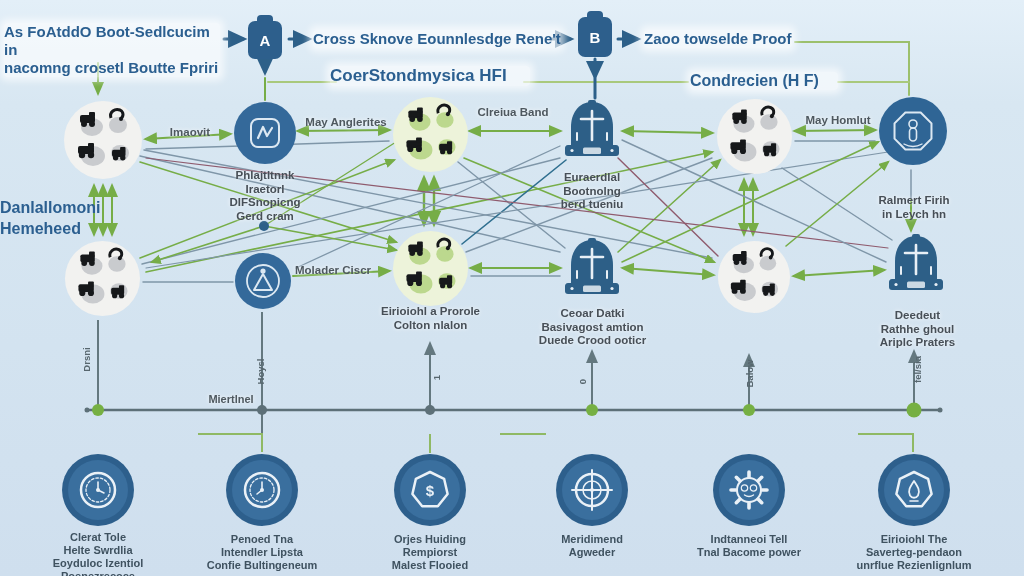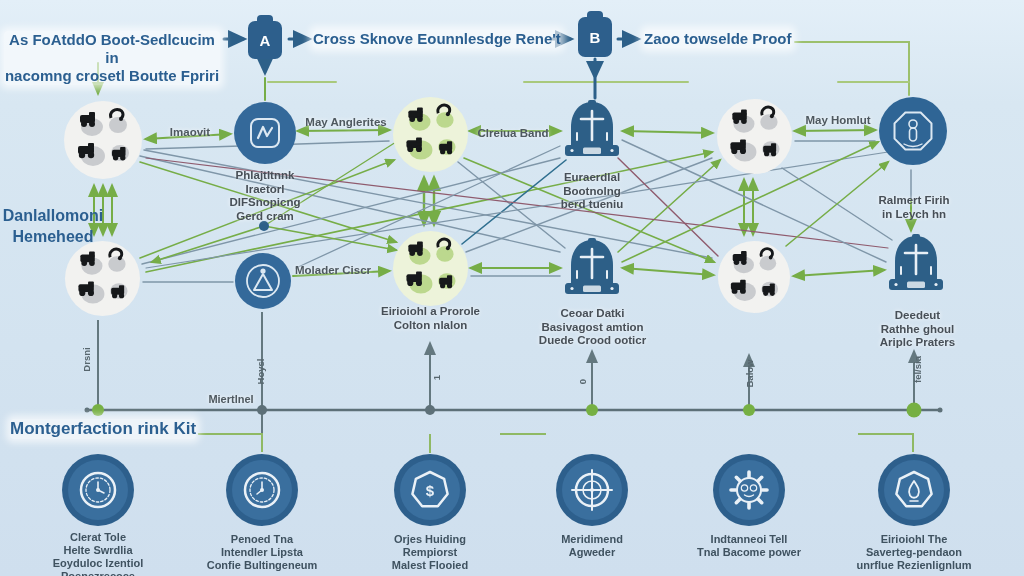--- a/index.html
+++ b/index.html
@@ -20,21 +20,21 @@
   .bot-lab{position:absolute;z-index:3;font-size:11px;font-weight:700;color:#3f5260;text-align:center;
            line-height:13px;}
   .bot-lab span{display:block;}
   .badge{position:absolute;z-index:3;background:#2d5f8c;border-radius:7px;
          display:flex;align-items:center;justify-content:center;color:#fff;
          font-weight:700;font-size:15px;}
   .badge::before{content:"";position:absolute;top:-6px;left:50%;transform:translateX(-50%);
          width:16px;height:9px;background:#2d5f8c;border-radius:4px 4px 0 0;}
   .rot{position:absolute;z-index:3;font-size:9.5px;font-weight:700;color:#57666e;
        transform:rotate(-90deg);transform-origin:center;white-space:nowrap;}
-  .center{text-align:center;margin-top:8px;}
+  .center{}
 </style>
 </head>
 <body>
 
 <div id="stage">
 
 <svg id="wires" width="1024" height="576" viewBox="0 0 1024 576">
   <defs>
     <marker id="mg" orient="auto-start-reverse" markerWidth="8" markerHeight="8" refX="5.5" refY="3">
       <path d="M0,0 L7,3 L0,6 Z" fill="#76ad47"></path>
@@ -347,29 +347,31 @@
 </div>
 <div class="badge" style="left:248px;top:21px;width:34px;height:38px;">
   <span>A</span>
 </div>
 <div class="txt hdr halo" style="left:313px;top:30px;">Cross Sknove Eounnlesdge Rene't</div>
 <div class="badge" style="left:578px;top:17px;width:34px;height:40px;">
   <span>B</span>
 </div>
 <div class="txt hdr halo" style="left:644px;top:30px;">Zaoo towselde Proof</div>
 
+<div class="txt sub center halo" style="left:330px;top:66px;width:200px;">CoerStondmysica HFI</div>
+<div class="txt center halo" style="left:690px;top:72px;width:148px;font-size:16px;">Condrecien (H F)</div>
 
 <div class="txt center" style="left:0px;top:197px;width:106px;font-size:16px;line-height:21px;">
   <span>Danlallomoni</span><br>
   <span>Hemeheed</span>
 </div>
 
 <div class="edge-lab" style="left:155px;top:126px;width:70px;">Imaovit</div>
 <div class="edge-lab" style="left:298px;top:116px;width:96px;">May Anglerites</div>
-<div class="edge-lab" style="left:460px;top:127px;width:106px;text-align:center;">Clreiua Band</div>
+<div class="edge-lab" style="left:460px;top:106px;width:106px;text-align:center;">Clreiua Band</div>
 <div class="edge-lab" style="left:788px;top:114px;width:100px;">May Homlut</div>
 <div class="edge-lab" style="left:288px;top:264px;width:90px;">Molader Ciscr</div>
 
 <div class="node-lab" style="left:203px;top:169px;width:124px;">
   <span>Phlajtltnnk</span>
   <span>Iraetorl</span>
   <span>DIFSnopicng</span>
   <span>Gerd cram</span>
 </div>
 <div class="node-lab" style="left:530px;top:171px;width:124px;">
@@ -390,21 +392,20 @@
   <span>Basivagost amtion</span>
   <span>Duede Crood ooticr</span>
 </div>
 <div class="node-lab" style="left:835px;top:309px;width:165px;">
   <span>Deedeut</span>
   <span>Rathhe ghoul</span>
   <span>Ariplc Praters</span>
 </div>
 
 <div class="edge-lab" style="left:196px;top:393px;width:70px;font-size:11px;">Miertlnel</div>
-<div class="txt halo" style="left:10px;top:419px;font-size:17px;">Montgerfaction rink Kit</div>
 
 <div class="rot" style="left:74px;top:354px;">Drsni</div>
 <div class="rot" style="left:248px;top:366px;">Hoysl</div>
 <div class="rot" style="left:434px;top:372px;">1</div>
 <div class="rot" style="left:580px;top:376px;">0</div>
 <div class="rot" style="left:736px;top:368px;">Balow</div>
 <div class="rot" style="left:904px;top:364px;">fel/sia</div>
 
 <div class="bot-lab" style="left:18px;top:531px;width:160px;">
   <span>Clerat Tole</span>

